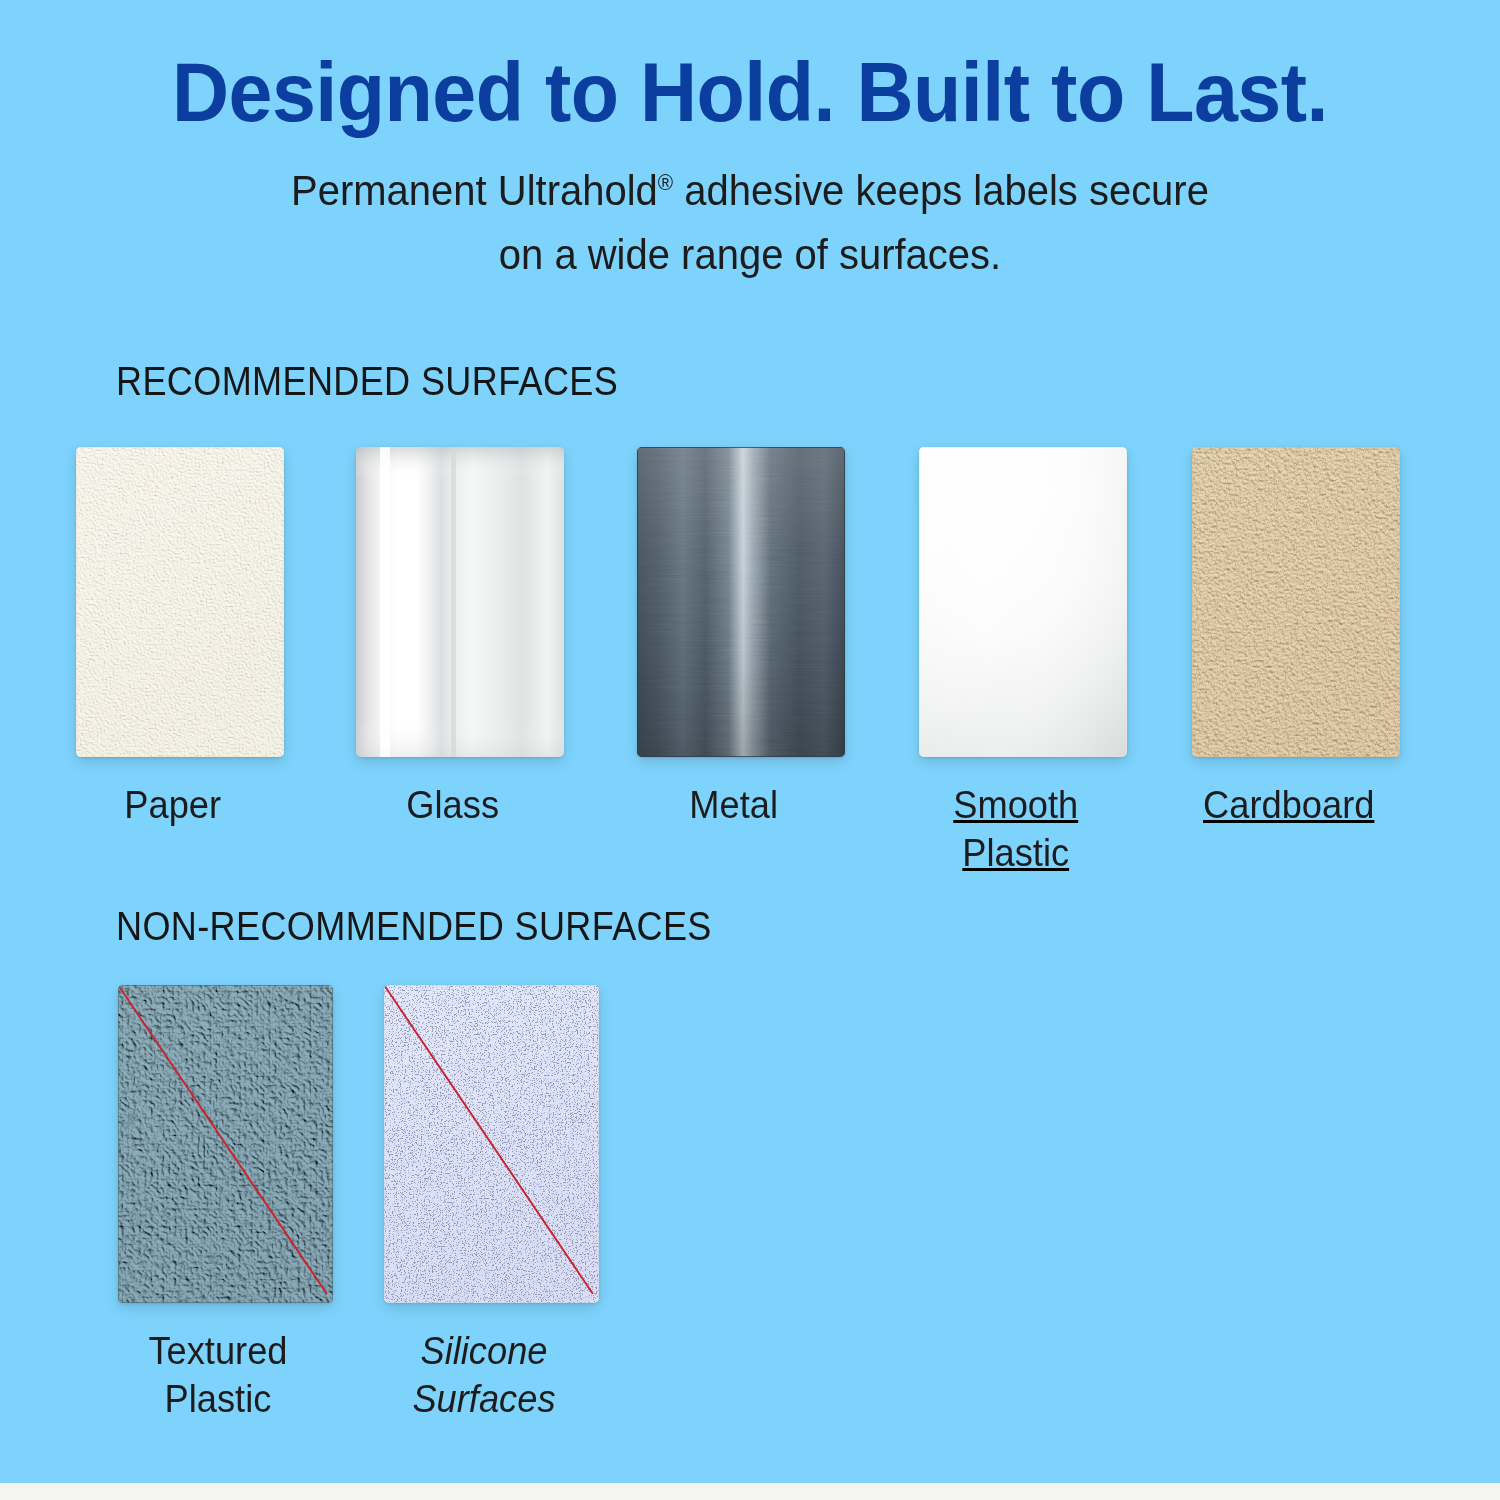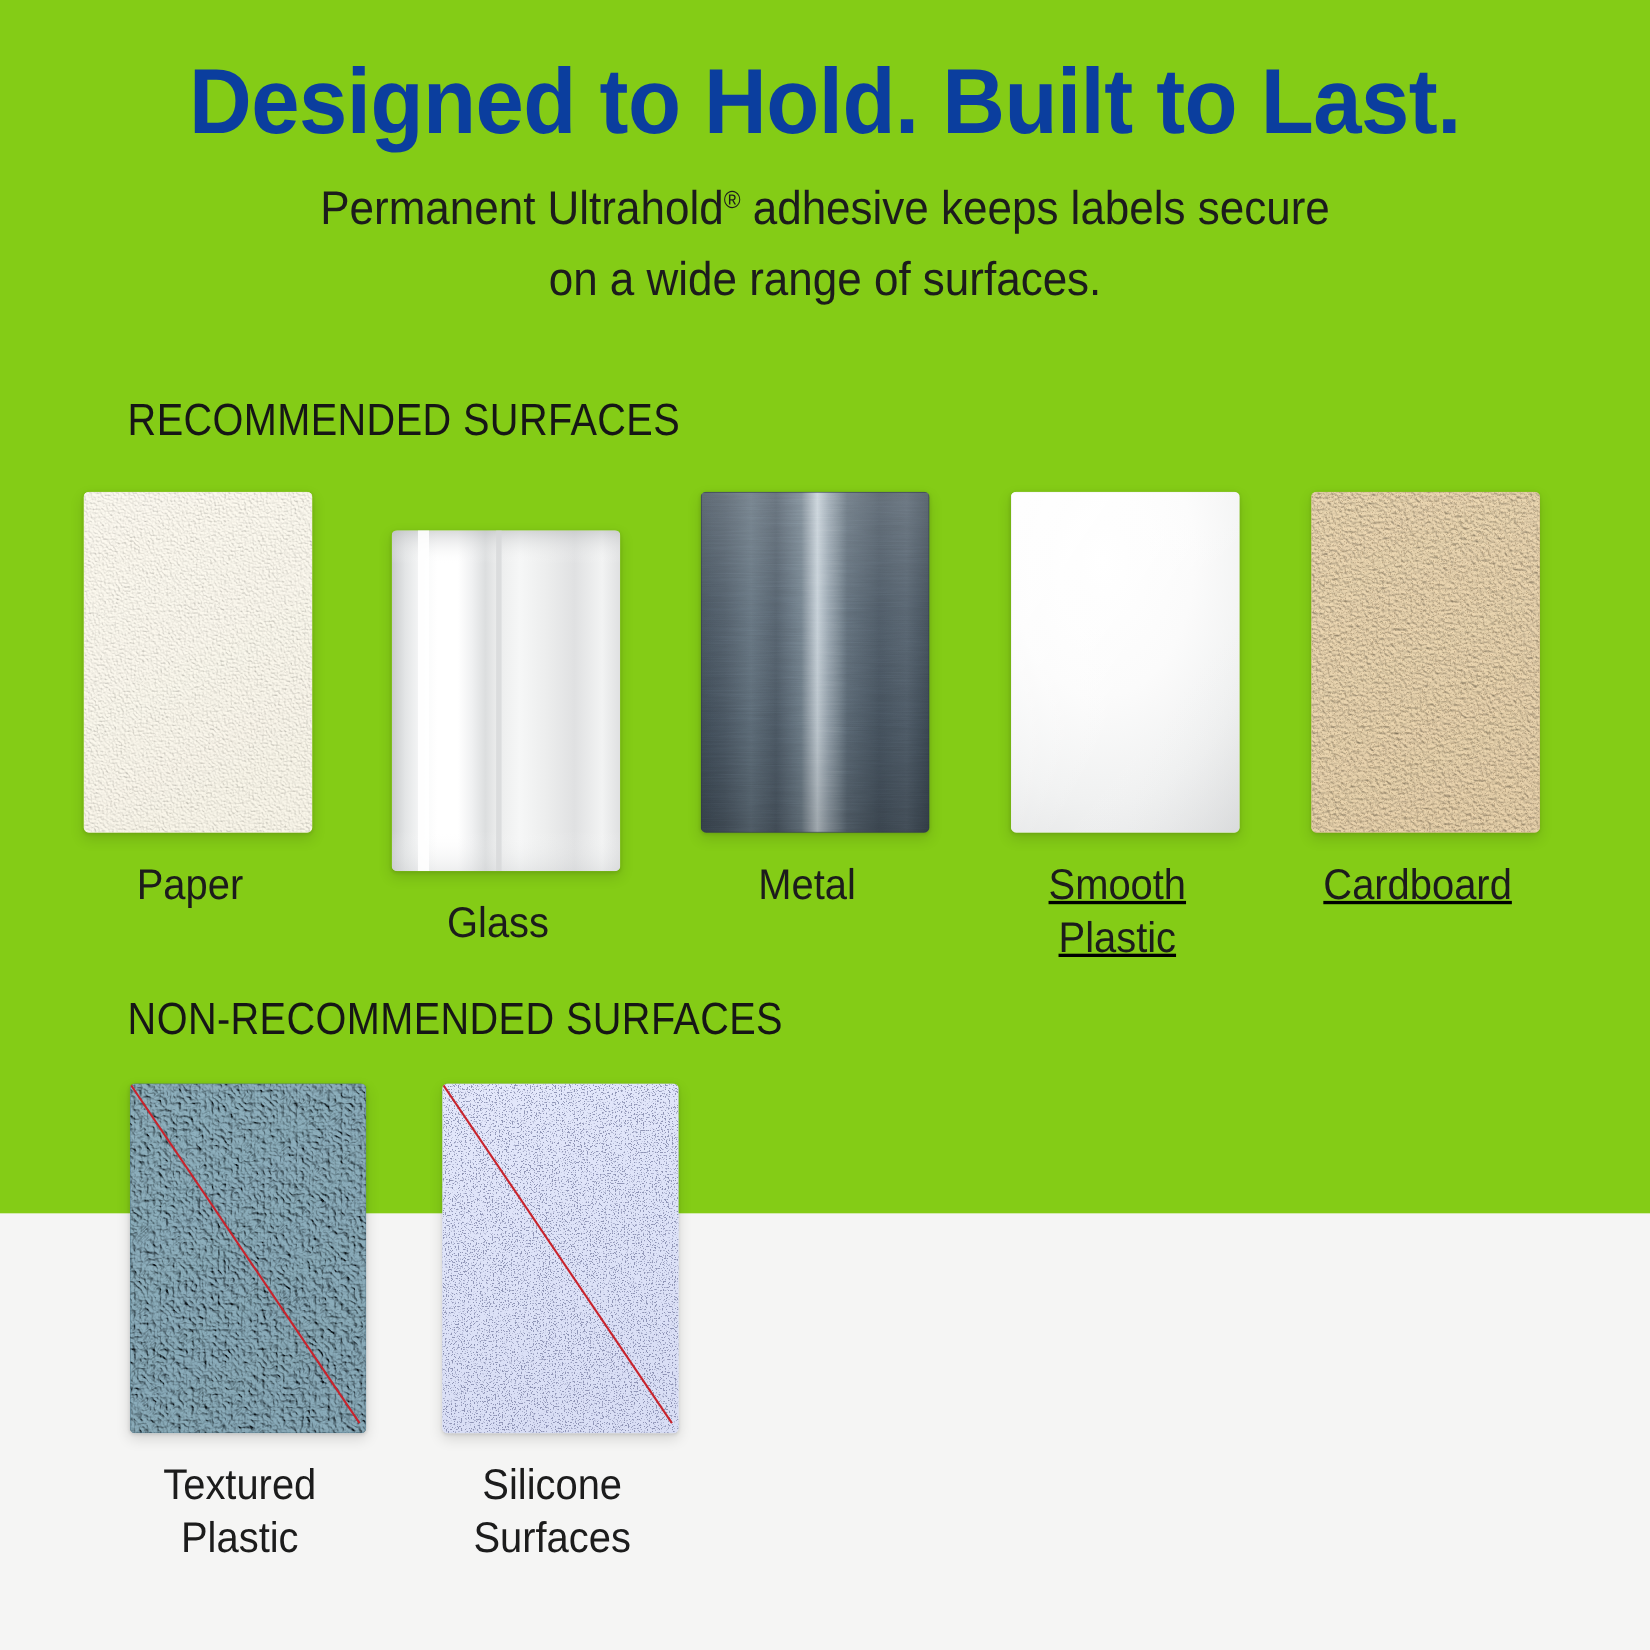--- a/index.html
+++ b/index.html
@@ -2,21 +2,21 @@
 <html><head>
 <meta charset="utf-8">
 <style>
   * { margin:0; padding:0; box-sizing:border-box; }
   html, body {
     width:1500px; height:1500px;
     background:#f5f5f4;
     font-family:"Liberation Sans", sans-serif;
     overflow:hidden;
   }
-  .page { position:relative; width:1500px; height:1103px; background:#84cc16; }
+  .page { position:relative; width:1500px; height:1483px; background:#7dd3fc; }
 
   
   .headline {
     position:absolute; left:0; top:44px; width:1500px;
     text-align:center;
     font-family:"Liberation Sans", sans-serif;
     font-weight:700;
     font-size:84px;
     line-height:96px;
     letter-spacing:-0.5px;
@@ -75,27 +75,27 @@
     line-height:48px;
     font-weight:400;
     color:#1c1c1c;
     transform:scaleX(0.93);
     transform-origin:left top;
     white-space:pre-line;
   }
 
   
   #cell-paper      { left:0px; }
-  #cell-glass      { left:280px;margin-top:35px; }
+  #cell-glass      { left:280px; }
   #cell-metal      { left:561px; }
   #cell-plastic    { left:843px;text-decoration:underline; }
   #cell-cardboard  { left:1116px;text-decoration:underline; }
   
   #cell-textured   { left:0px; }
-  #cell-silicone   { left:284px; }
+  #cell-silicone   { left:266px;font-style:italic; }
 
   .slash {
     position:absolute; left:-2%; top:-2%;
     width:104%; height:104%;
     pointer-events:none;
   }
 </style>
 </head>
 <body>
 

